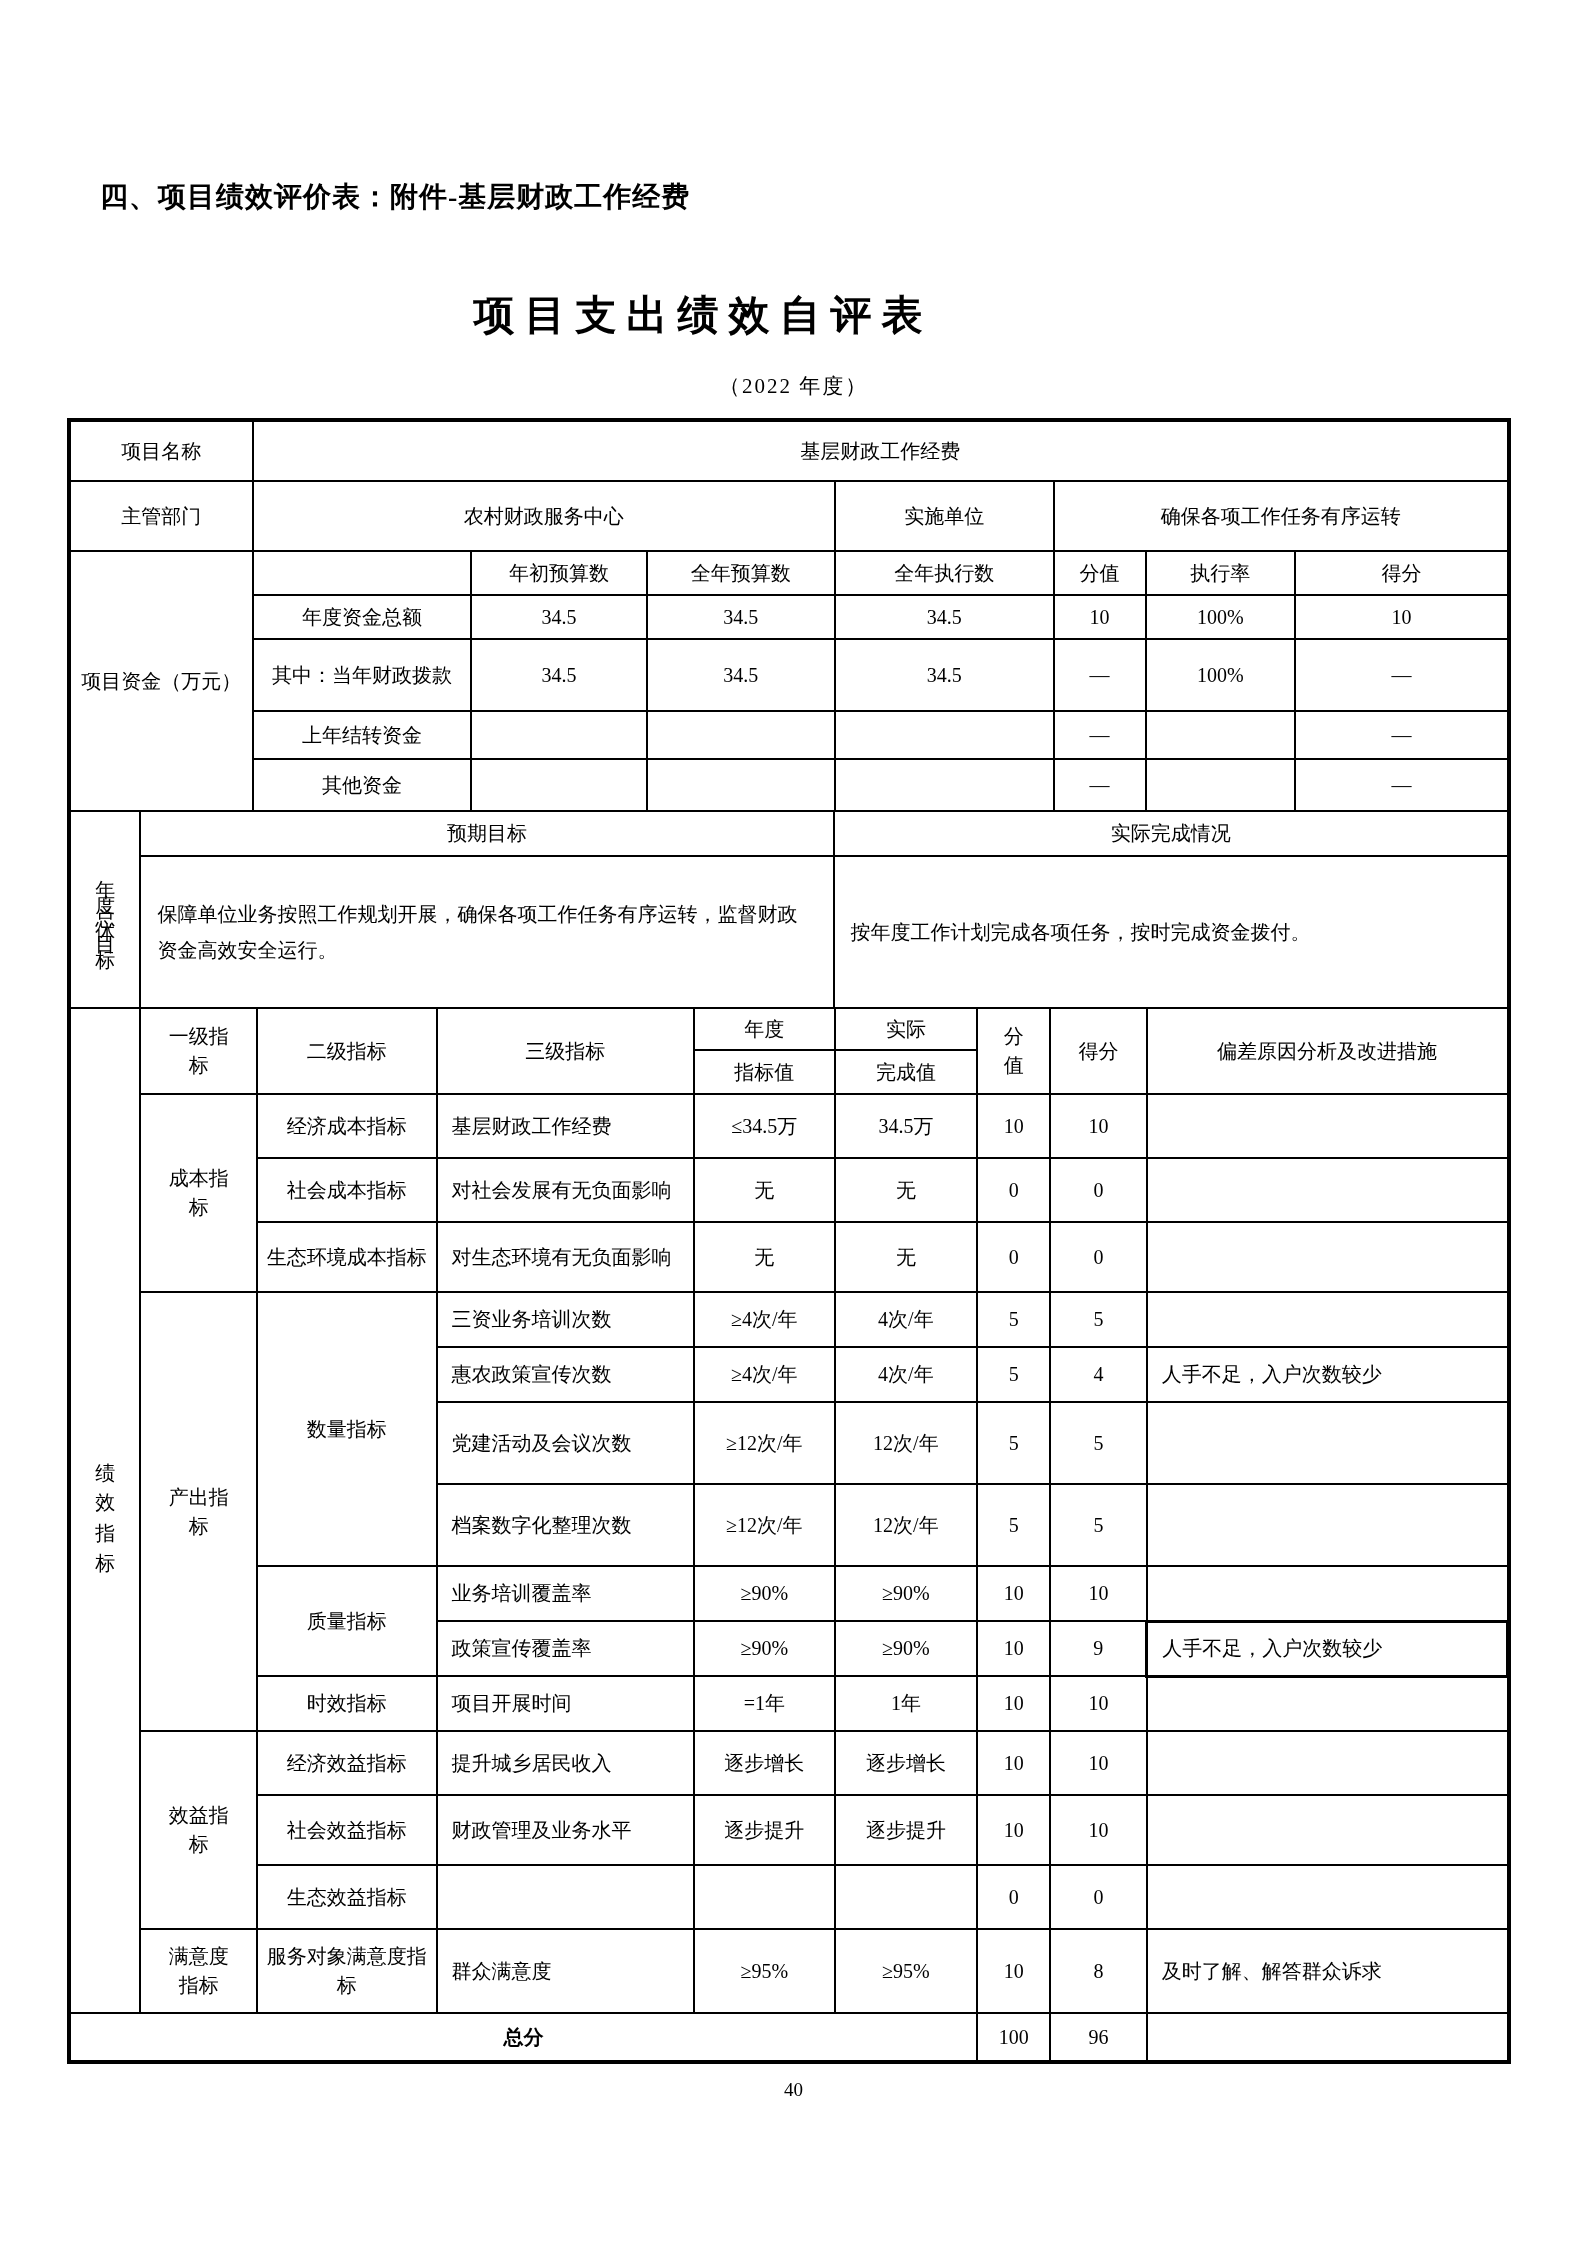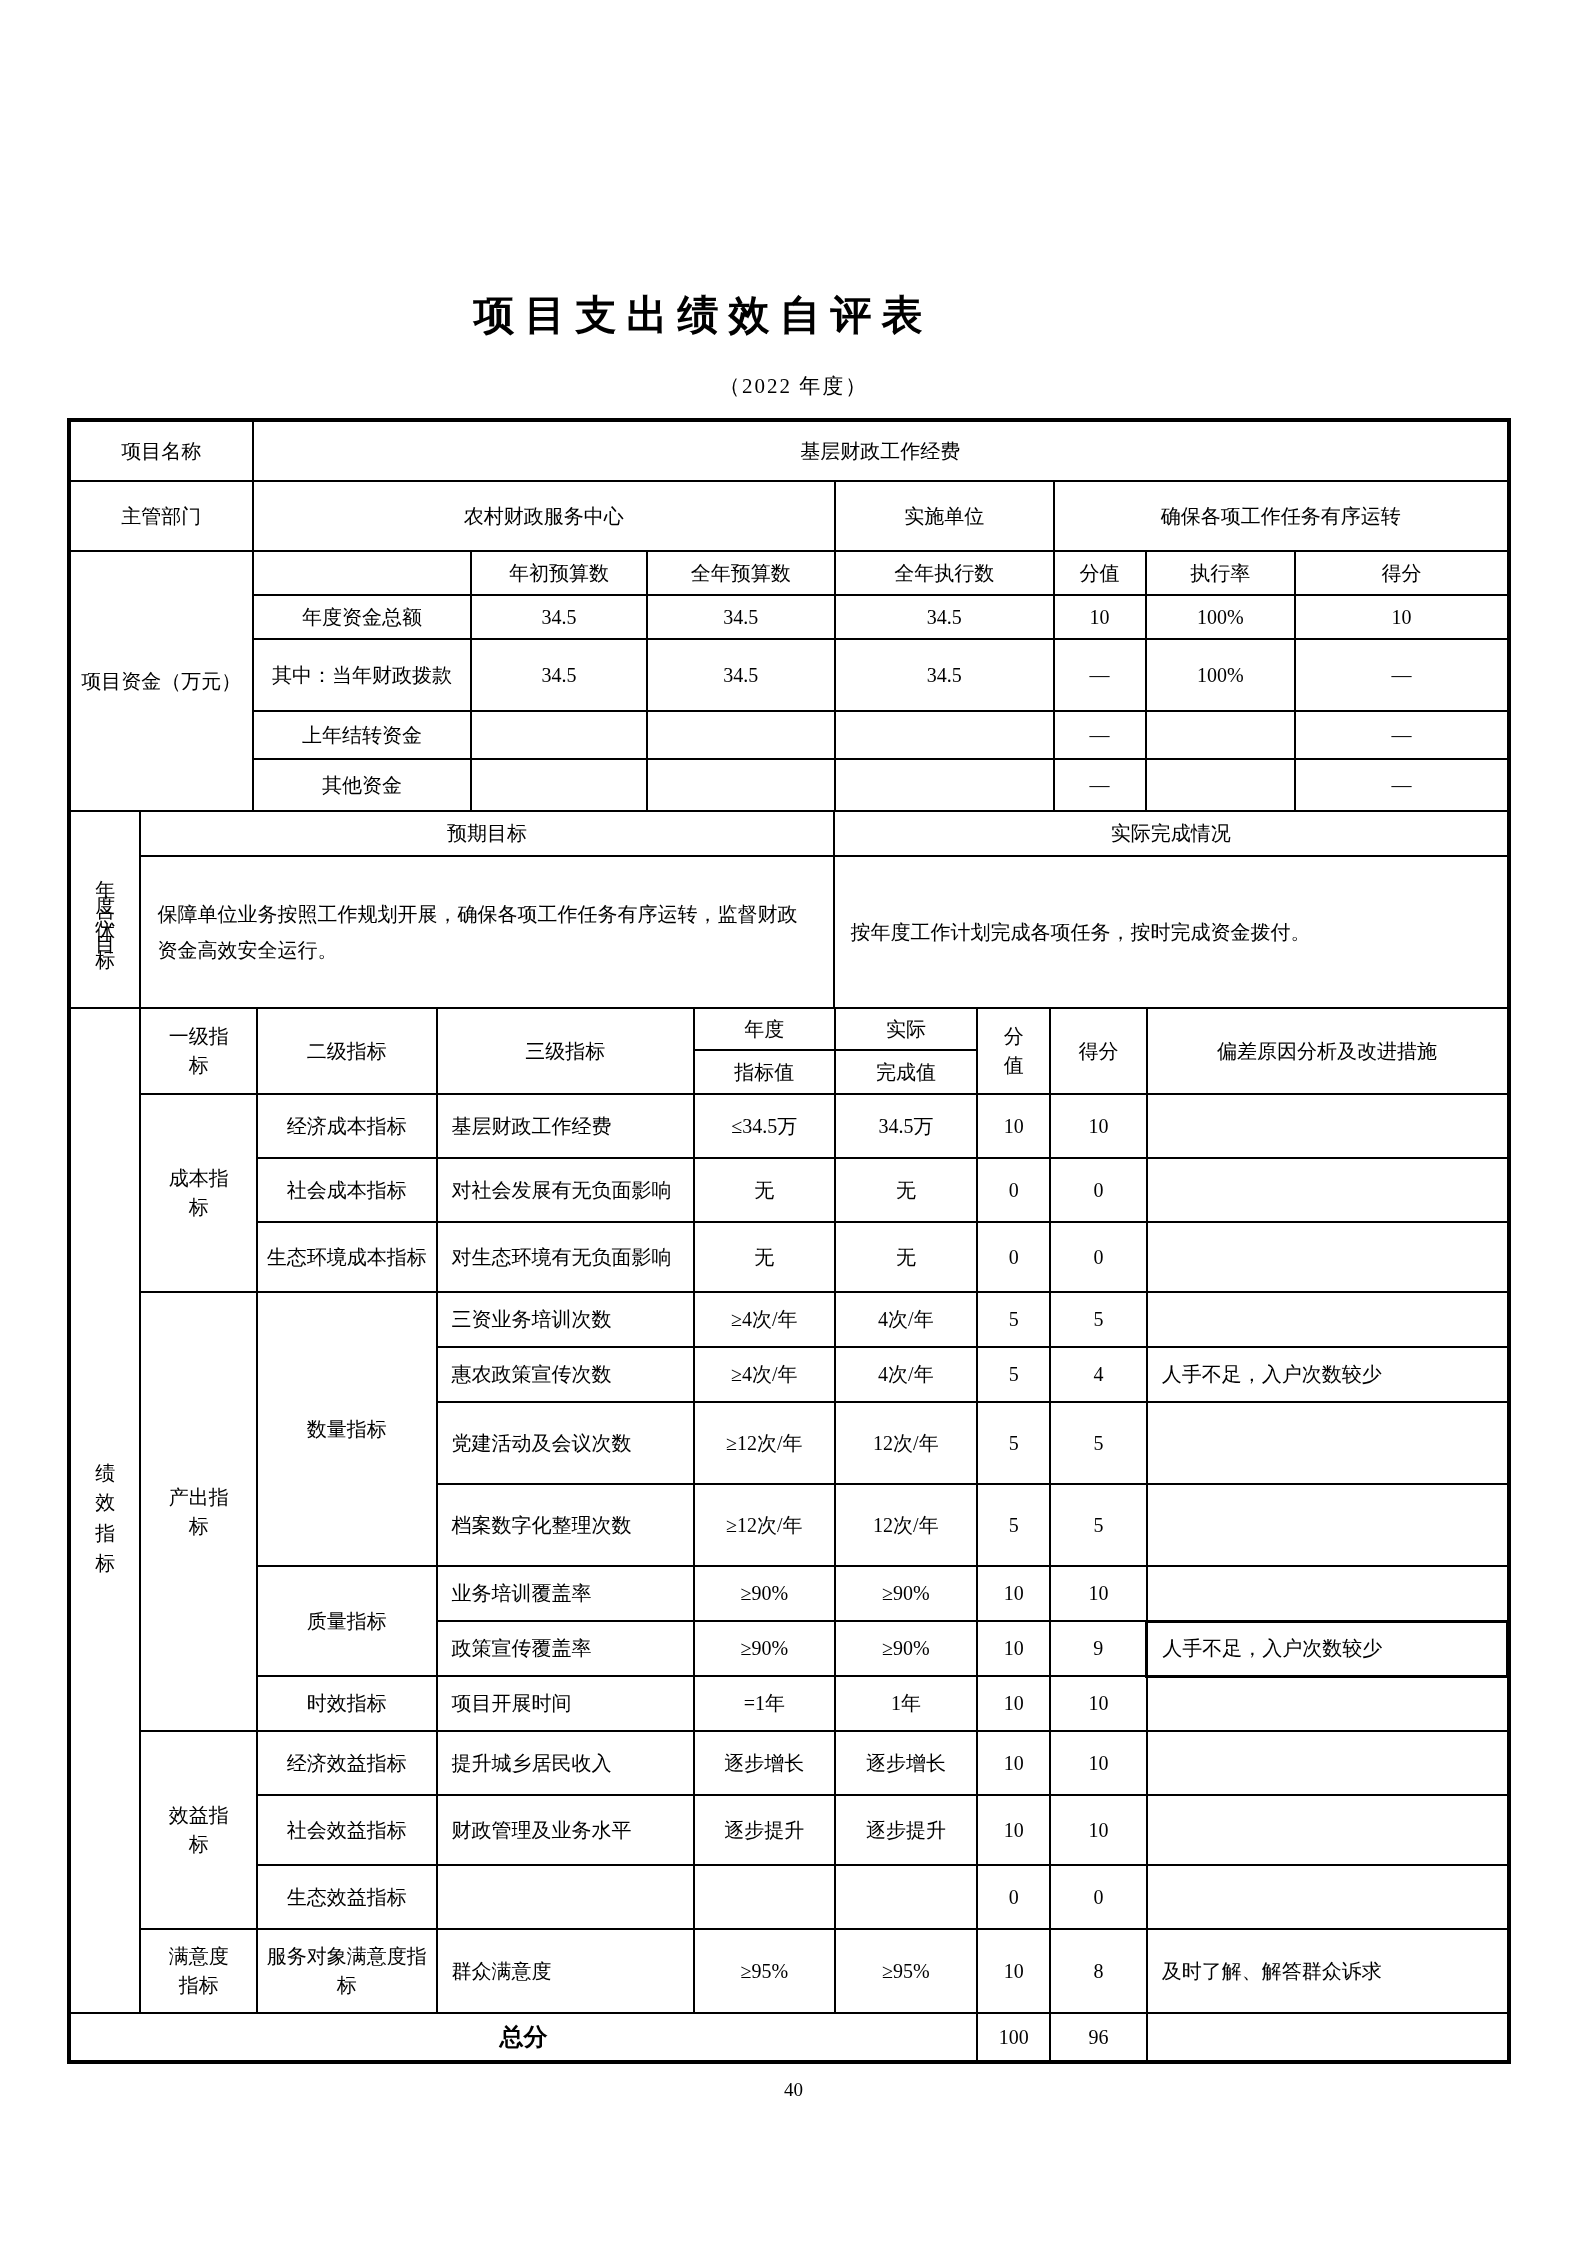--- a/index.html
+++ b/index.html
@@ -42,32 +42,33 @@
   td.goal  { text-align:left; padding:6px 16px; line-height:1.8; font-size:20px; }
   td.narrowpad { padding:2px 18px; }
   td.tight { padding:2px 20px; }
   td.vcell { padding:0; }
   .vtext {
     writing-mode:vertical-lr; text-orientation:upright;
     display:inline-block; letter-spacing:14px; font-size:20px;
   }
   .vtext.wide { letter-spacing:30px; }
   td.hl { border:3px solid #000; }
-  td.total-label { font-weight:bold; font-size:24px; }
+  td.total-label { font-weight:bold; font-size:20px; }
 
   .pagenum {
     position:absolute; left:0; top:2055px; width:1587px;
     text-align:center; font-size:19px;margin-top:24px;
   }
 </style>
 </head>
 <body>
 
 <div class="page">
 
+  <div class="heading">四、项目绩效评价表：附件-基层财政工作经费</div>
   <div class="title">项目支出绩效自评表</div>
   <div class="subtitle">（2022 年度）</div>
 
   <div class="tablewrap">
 
     <table class="tbl">
       <colgroup>
         <col style="width:12.7%">
           <col style="width:15.2%">
           <col style="width:12.2%">

